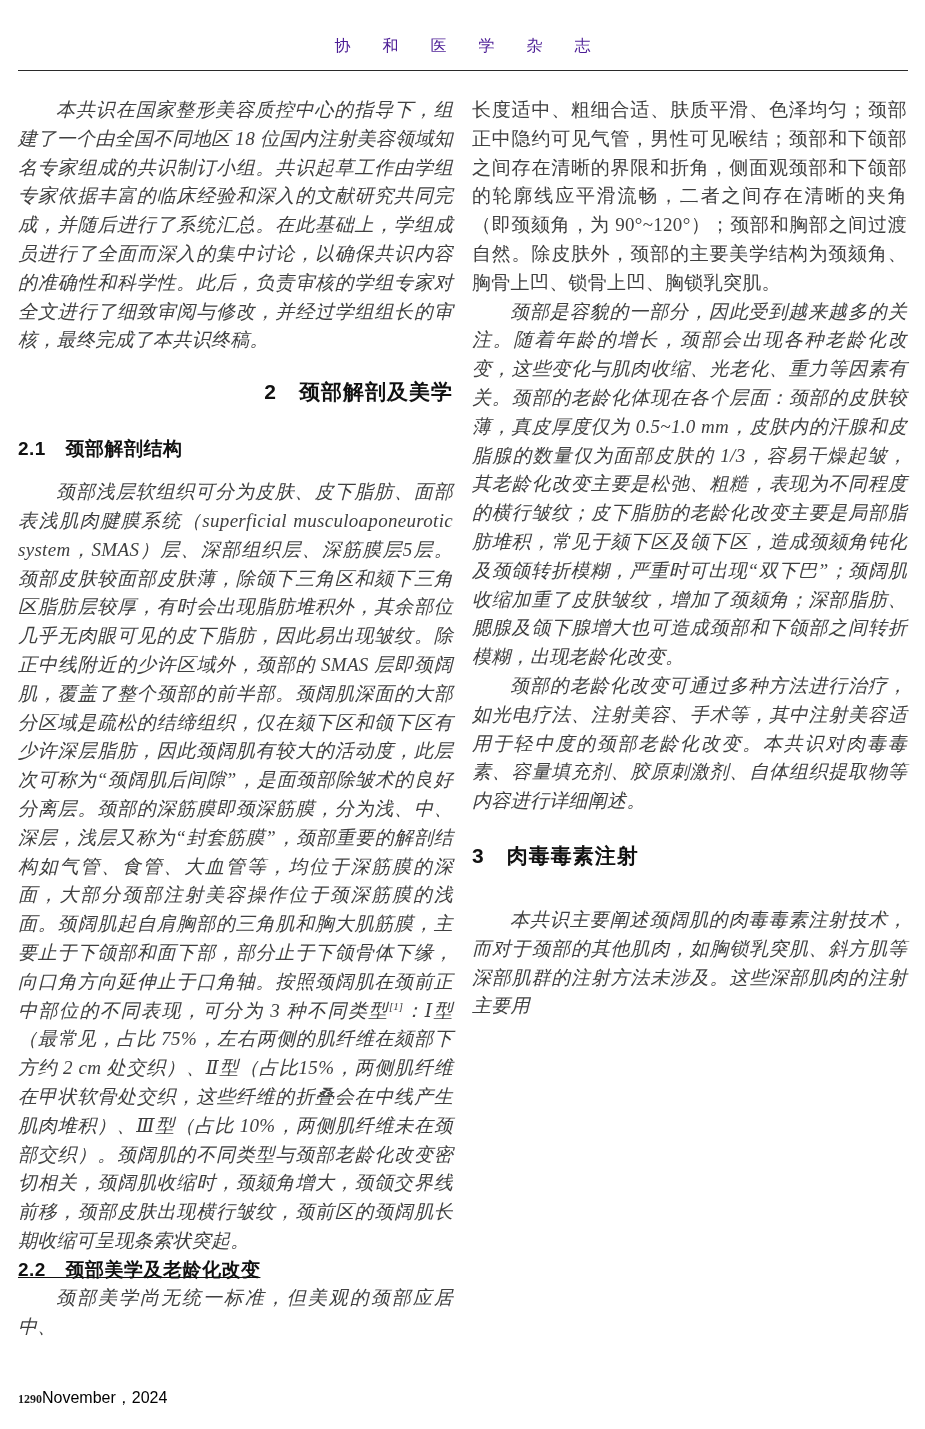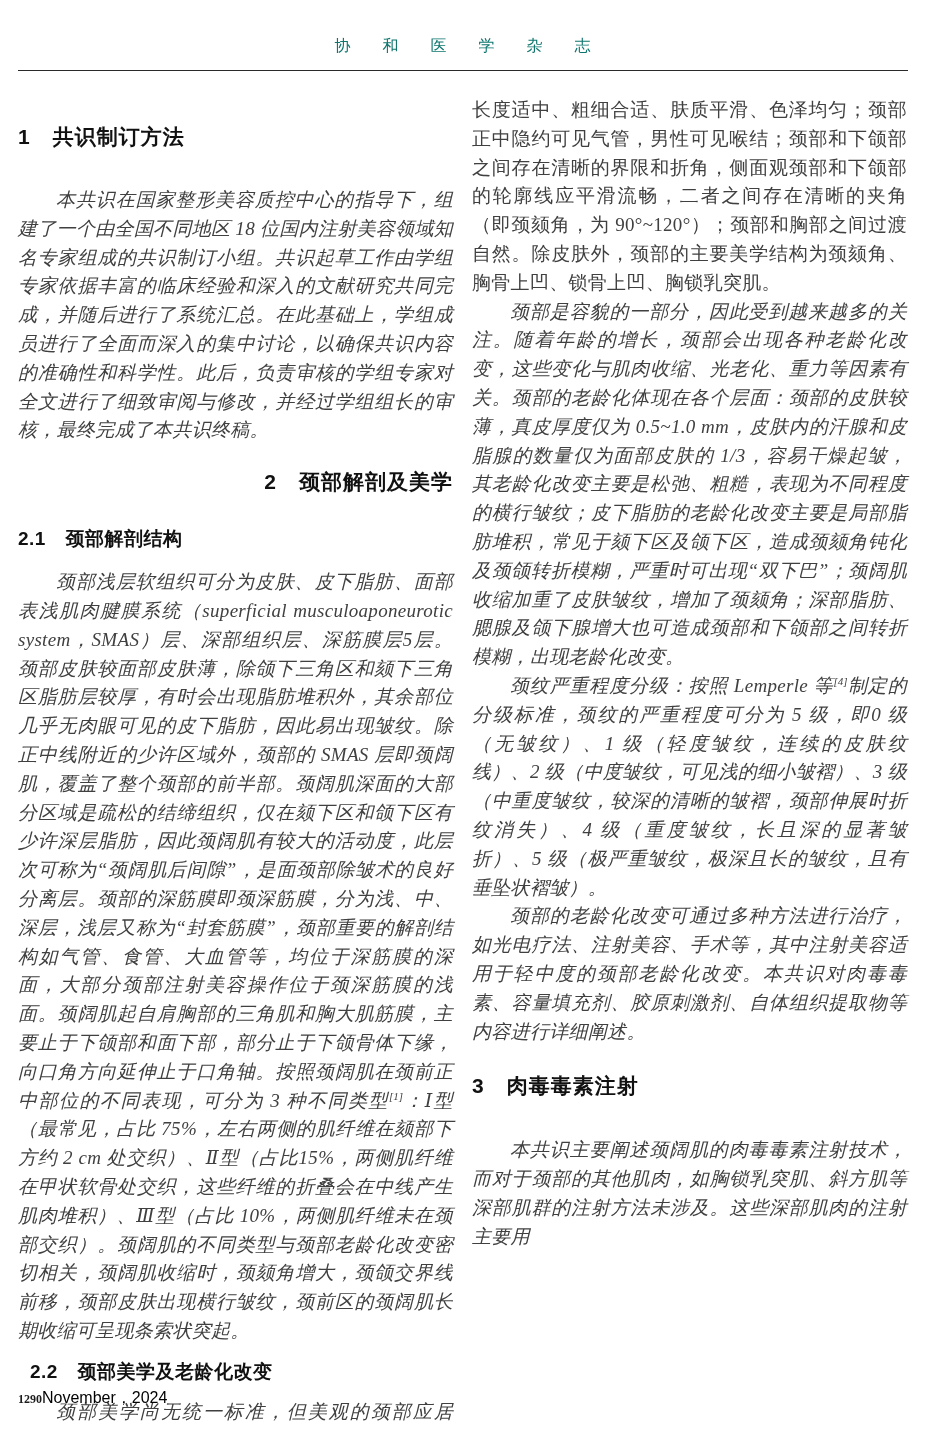--- a/index.html
+++ b/index.html
@@ -16,21 +16,21 @@
   .journal-header {
     position: absolute;
     top: 36px;
     left: 0;
     width: 100%;
     text-align: center;
     font-size: 16px;
     letter-spacing: 14px;
     padding-left: 14px;
     box-sizing: border-box;
-    color: #0f766e;
+    color: #4c1d95;
     font-family: "Liberation Serif", "DejaVu Serif", serif;
   }
   .header-rule {
     position: absolute;
     left: 18px;
     right: 17px;
     top: 70px;
     border-top: 1.6px solid #2a2a2a;
     height: 0;
   }
@@ -71,21 +71,21 @@
   h1.sec-3 { margin: 26px 0 36px 0; }
   h2.subsec {
     margin: 0 0 15px 0;
     font-family: "Liberation Sans", "DejaVu Sans", sans-serif;
     font-size: 19px;
     font-weight: 700;
     line-height: 28px;
     color: #111111;
     letter-spacing: 0.5px;
   }
-  h2.subsec-flow { margin: 12px; line-height: 28.8px; }
+  h2.subsec-flow { margin: 0; line-height: 28.8px; text-decoration: underline; }
   .footer {
     position: absolute;
     left: 18px;
     top: 1388px;
     font-size: 17px;
     color: #1c1c1c;
     font-family: "Liberation Serif", "DejaVu Serif", serif;
   }
   .footer .pageno {
     font-weight: 700;
@@ -100,33 +100,31 @@
 </head>
 <body>
 
 <div class="page">
 
   <div class="journal-header">协 和 医 学 杂 志</div>
 
   <div class="header-rule"></div>
 
   <div class="col col-left">
-    <h1 class="sec sec-1">1　共识制订方法</h1>
     <p class="body indent">本共识在国家整形美容质控中心的指导下，组建了一个由全国不同地区 18 位国内注射美容领域知名专家组成的共识制订小组。共识起草工作由学组专家依据丰富的临床经验和深入的文献研究共同完成，并随后进行了系统汇总。在此基础上，学组成员进行了全面而深入的集中讨论，以确保共识内容的准确性和科学性。此后，负责审核的学组专家对全文进行了细致审阅与修改，并经过学组组长的审核，最终完成了本共识终稿。</p>
     <h1 class="sec sec-2">2　颈部解剖及美学</h1>
     <h2 class="subsec">2.1　颈部解剖结构</h2>
     <p class="body indent">颈部浅层软组织可分为皮肤、皮下脂肪、面部表浅肌肉腱膜系统（superficial musculoaponeurotic system，SMAS）层、深部组织层、深筋膜层5层。颈部皮肤较面部皮肤薄，除颌下三角区和颏下三角区脂肪层较厚，有时会出现脂肪堆积外，其余部位几乎无肉眼可见的皮下脂肪，因此易出现皱纹。除正中线附近的少许区域外，颈部的 SMAS 层即颈阔肌，覆盖了整个颈部的前半部。颈阔肌深面的大部分区域是疏松的结缔组织，仅在颏下区和颌下区有少许深层脂肪，因此颈阔肌有较大的活动度，此层次可称为“颈阔肌后间隙”，是面颈部除皱术的良好分离层。颈部的深筋膜即颈深筋膜，分为浅、中、深层，浅层又称为“封套筋膜”，颈部重要的解剖结构如气管、食管、大血管等，均位于深筋膜的深面，大部分颈部注射美容操作位于颈深筋膜的浅面。颈阔肌起自肩胸部的三角肌和胸大肌筋膜，主要止于下颌部和面下部，部分止于下颌骨体下缘，向口角方向延伸止于口角轴。按照颈阔肌在颈前正中部位的不同表现，可分为 3 种不同类型<sup>[1]</sup>：Ⅰ型（最常见，占比 75%，左右两侧的肌纤维在颏部下方约 2 cm 处交织）、Ⅱ型（占比15%，两侧肌纤维在甲状软骨处交织，这些纤维的折叠会在中线产生肌肉堆积）、Ⅲ型（占比 10%，两侧肌纤维未在颈部交织）。颈阔肌的不同类型与颈部老龄化改变密切相关，颈阔肌收缩时，颈颏角增大，颈颌交界线前移，颈部皮肤出现横行皱纹，颈前区的颈阔肌长期收缩可呈现条索状突起。</p>
     <h2 class="subsec subsec-flow">2.2　颈部美学及老龄化改变</h2>
     <p class="body indent">颈部美学尚无统一标准，但美观的颈部应居中、</p>
   </div>
 
   <div class="col col-right">
     <p class="body">长度适中、粗细合适、肤质平滑、色泽均匀；颈部正中隐约可见气管，男性可见喉结；颈部和下颌部之间存在清晰的界限和折角，侧面观颈部和下颌部的轮廓线应平滑流畅，二者之间存在清晰的夹角（即颈颏角，为 90°~120°）；颈部和胸部之间过渡自然。除皮肤外，颈部的主要美学结构为颈颏角、胸骨上凹、锁骨上凹、胸锁乳突肌。</p>
     <p class="body indent">颈部是容貌的一部分，因此受到越来越多的关注。随着年龄的增长，颈部会出现各种老龄化改变，这些变化与肌肉收缩、光老化、重力等因素有关。颈部的老龄化体现在各个层面：颈部的皮肤较薄，真皮厚度仅为 0.5~1.0 mm，皮肤内的汗腺和皮脂腺的数量仅为面部皮肤的 1/3，容易干燥起皱，其老龄化改变主要是松弛、粗糙，表现为不同程度的横行皱纹；皮下脂肪的老龄化改变主要是局部脂肪堆积，常见于颏下区及颌下区，造成颈颏角钝化及颈颌转折模糊，严重时可出现“双下巴”；颈阔肌收缩加重了皮肤皱纹，增加了颈颏角；深部脂肪、腮腺及颌下腺增大也可造成颈部和下颌部之间转折模糊，出现老龄化改变。</p>
-    <p class="body indent">颈纹严重程度分级：按照 Lemperle 等<sup>[4]</sup>制定的分级标准，颈纹的严重程度可分为 5 级，即0 级（无皱纹）、1 级（轻度皱纹，连续的皮肤纹线）、2 级（中度皱纹，可见浅的细小皱褶）、3 级（中重度皱纹，较深的清晰的皱褶，颈部伸展时折纹消失）、4 级（重度皱纹，长且深的显著皱折）、5 级（极严重皱纹，极深且长的皱纹，且有垂坠状褶皱）。</p>
     <p class="body indent">颈部的老龄化改变可通过多种方法进行治疗，如光电疗法、注射美容、手术等，其中注射美容适用于轻中度的颈部老龄化改变。本共识对肉毒毒素、容量填充剂、胶原刺激剂、自体组织提取物等内容进行详细阐述。</p>
     <h1 class="sec sec-3">3　肉毒毒素注射</h1>
     <p class="body indent">本共识主要阐述颈阔肌的肉毒毒素注射技术，而对于颈部的其他肌肉，如胸锁乳突肌、斜方肌等深部肌群的注射方法未涉及。这些深部肌肉的注射主要用</p>
   </div>
 
   <div class="footer">
     <span class="pageno">1290</span><span class="issue">November，2024</span>
   </div>
 
 </div>

